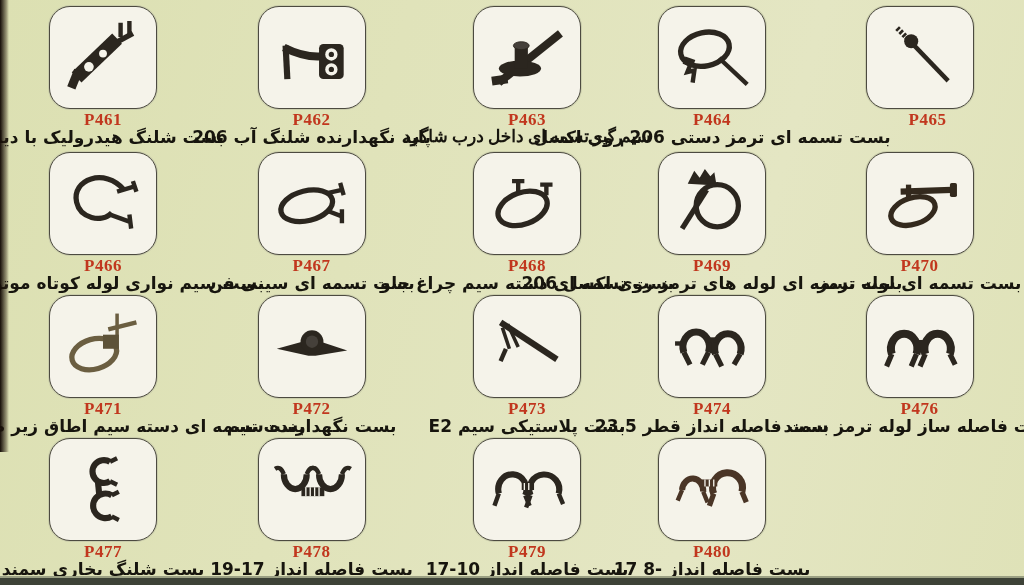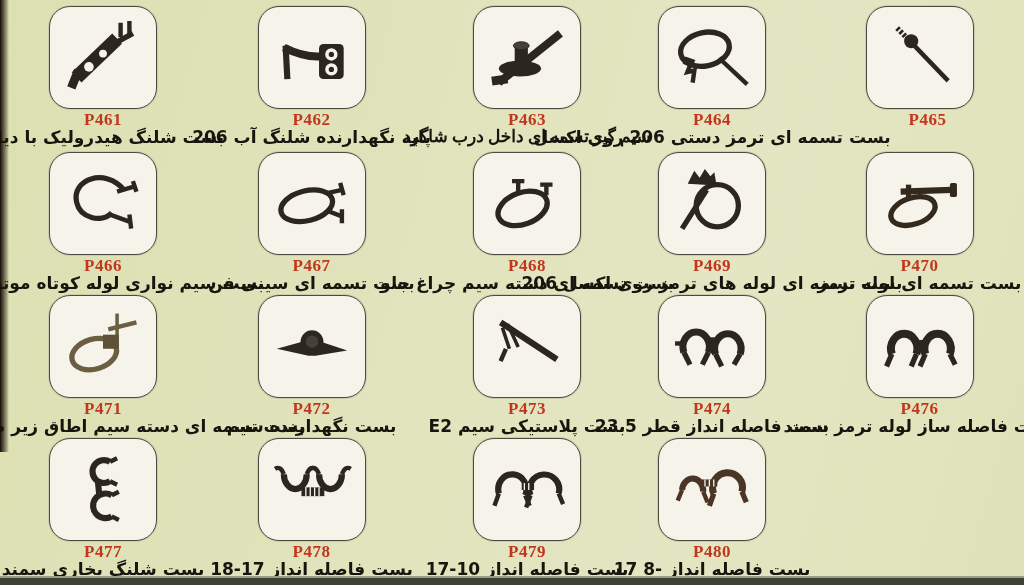--- a/index.html
+++ b/index.html
@@ -307,21 +307,21 @@
     <path d="M18 32 A13 17 0 1 0 44 32" stroke-width="7"></path>
     <path d="M18 32 Q14 22 8 26 M44 32 Q48 22 54 26" stroke-width="5"></path>
     <path d="M58 32 A13 17 0 1 0 84 32" stroke-width="7"></path>
     <path d="M58 32 Q54 22 48 26 M84 32 Q88 22 94 26" stroke-width="5"></path>
     <path d="M38 52 H64" stroke-width="10"></path>
     <path d="M43 47 V57 M48 47 V57 M53 47 V57 M58 47 V57" stroke="#f5f3ea" stroke-width="1.5"></path>
    </svg>
           </span>
         </div>
     <div class="pnum" style="color: rgb(193, 55, 30);">P478</div>
-    <div class="cap" style="color: rgb(23, 21, 14);">بست فاصله انداز 17-18</div>
+    <div class="cap" style="color: rgb(23, 21, 14);">بست فاصله انداز 17-19</div>
   </div>
 
   <div class="cell">
     <div class="photo">
           <span>
             <svg viewBox="0 0 100 100" fill="none" stroke="#2b261f">
     <path d="M18 54 A16 17 0 1 1 48 56" stroke-width="7"></path>
     <path d="M18 54 L13 68 M48 56 L53 68" stroke-width="5"></path>
     <path d="M54 56 A17 17 0 1 1 86 54" stroke-width="7"></path>
     <path d="M54 56 L49 70 M86 54 L91 66" stroke-width="5"></path>

